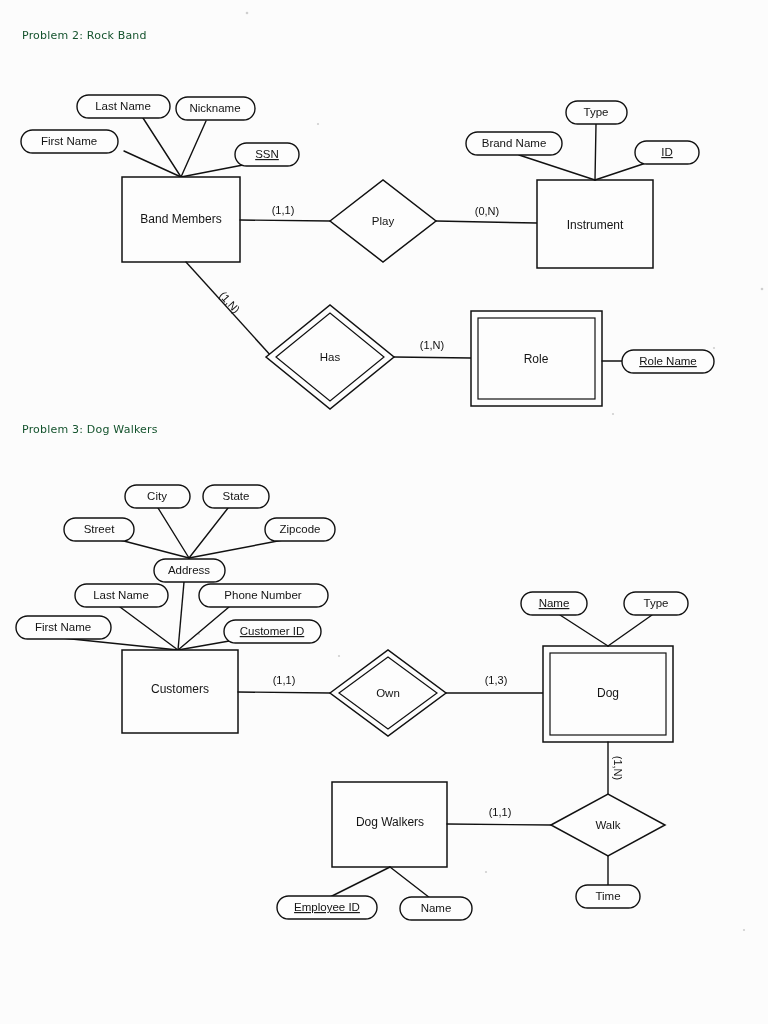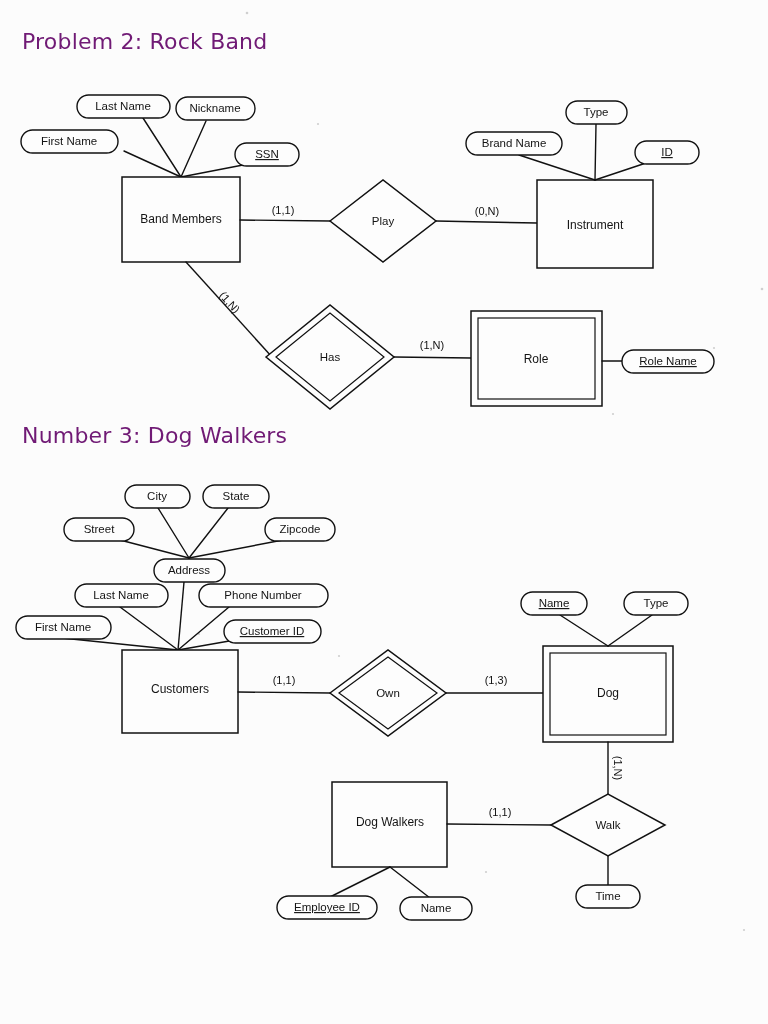--- a/index.html
+++ b/index.html
@@ -8,23 +8,23 @@
     background:#fcfcfc;
     font-family:"Liberation Sans", sans-serif;
     color:#1a1a1a;
     overflow:hidden;
     position:relative;
   }
   #sheet{position:absolute;left:0;top:0;width:768px;height:1024px;}
   .heading{
     position:absolute;
     font-family:"DejaVu Sans", sans-serif;
-    font-size:22px;
+    font-size:11px;
     font-weight:400;
-    color:#701a75;
+    color:#14532d;
     letter-spacing:.2px;
     white-space:nowrap;
   }
   #h-rock{left:22px;top:29px;}
   #h-dog{left:22px;top:423px;}
   svg{position:absolute;left:0;top:0;}
   .ln{stroke:#111;stroke-width:1.4;fill:none;stroke-linecap:round;}
   .shape{stroke:#111;stroke-width:1.5;fill:#fdfdfd;}
   .shape-inner{stroke:#111;stroke-width:1.2;fill:#fdfdfd;}
   .oval{stroke:#111;stroke-width:1.4;fill:#fdfdfd;}
@@ -40,21 +40,21 @@
   .ul{text-decoration:underline;}
   .speck{fill:#cfcfcf;}
 </style>
 </head>
 <body>
 
 <div id="sheet">
 
   <div class="heading" id="h-rock">Problem 2: Rock Band</div>
 
-  <div class="heading" id="h-dog">Number 3: Dog Walkers</div>
+  <div class="heading" id="h-dog">Problem 3: Dog Walkers</div>
 
   <svg width="768" height="1024" viewBox="0 0 768 1024">
 
     <circle class="speck" cx="247" cy="13" r="1.3"></circle>
     <circle class="speck" cx="762" cy="289" r="1.3"></circle>
     <circle class="speck" cx="318" cy="124" r="1.1"></circle>
     <circle class="speck" cx="613" cy="414" r="1.1"></circle>
     <circle class="speck" cx="199" cy="634" r="1.1"></circle>
     <circle class="speck" cx="714" cy="348" r="1.1"></circle>
     <circle class="speck" cx="339" cy="656" r="1.1"></circle>

